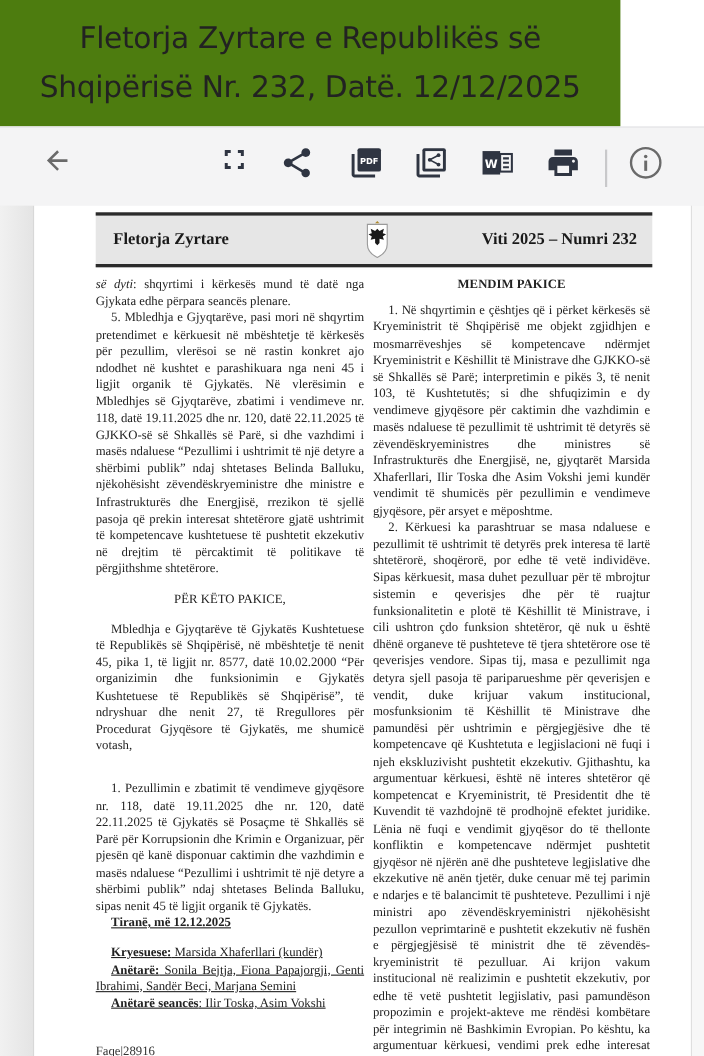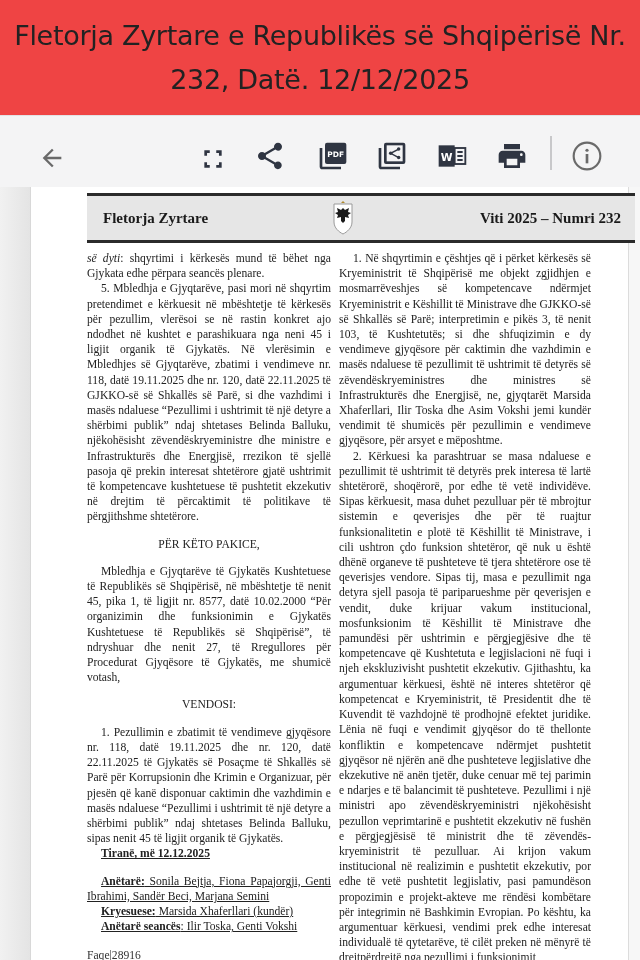--- a/index.html
+++ b/index.html
@@ -1,52 +1,52 @@
 <!DOCTYPE html>
 <html><head>
 <meta charset="utf-8">
 <style>
   * { box-sizing: border-box; margin: 0; padding: 0; }
   html, body { width: 640px; height: 960px; overflow: hidden; background: #ffffff; }
   body { position: relative; font-family: "DejaVu Sans", sans-serif; }
 
   .title-bar {
-    position: absolute; left: 0; top: 0; width: 640px; height: 115px;
-    background: #ef4444; text-align: center;
+    position: absolute; left: 0; top: 0; width: 564px; height: 115px;
+    background: #4d7c0f; text-align: center;
   }
   .title-bar h1 {
     font-family: "DejaVu Sans", sans-serif; font-weight: normal;
     font-size: 27px; line-height: 44px; color: #222222; letter-spacing: -0.3px;
     padding-top: 14px;
   }
 
   .toolbar {
     position: absolute; left: 0; top: 115px; width: 640px; height: 72px;
     background: #f4f4f5; border-top: 1px solid #e2e2e4;
   }
   .tb-btn { position: absolute; top: 16px; width: 40px; height: 40px;
-    display: flex; align-items: flex-end; justify-content: center; cursor: pointer; }
+    display: flex; align-items: flex-start; justify-content: center; cursor: pointer; }
   .tb-btn svg { display: block; }
   .tb-sep { position: absolute; left: 550px; top: 20px; width: 2px; height: 34px; background: #c8c8ca; }
 
   .viewer {
     position: absolute; left: 0; top: 187px; width: 640px; height: 773px;
     background: #ececec;
   }
   .left-shade { position: absolute; left: 0; top: 0; width: 30px; height: 773px;
     background: linear-gradient(to right, #f1f1f1, #e4e4e4); }
   .right-scroll { position: absolute; right: 0; top: 0; width: 12px; height: 773px;
     background: #f7f7f7; border-left: 1px solid #dcdcdc; }
   .page {
     position: absolute; left: 30px; top: 0; width: 598px; height: 773px;
     background: #ffffff; border-left: 1px solid #d8d8d8;
   }
 
   .doc-header {
-    position: absolute; left: 56px; top: 6px; width: 548px; height: 50px;
+    position: absolute; left: 56px; top: 6px; width: 506px; height: 50px;
     background: #e6e6e6; border-top: 3px solid #2b2b2b; border-bottom: 3px solid #2b2b2b;
     font-family: "Liberation Serif", serif; font-weight: bold; font-size: 15px; color: #1a1a1a;
   }
   .doc-header .left { position: absolute; left: 16px; top: 14px; }
   .doc-header .right { position: absolute; right: 14px; top: 14px; margin-left: 21px; }
   .doc-header .emblem { position: absolute; left: 245px; top: 4px; width: 22px; height: 36px; }
 
   .col { position: absolute; top: 64px; font-family: "Liberation Serif", serif; font-size: 11.6px;
     line-height: 15.2px; color: #222; text-align: justify; }
   .col.left { left: 56px; width: 244px; }
@@ -135,37 +135,37 @@
       <span class="left">Fletorja Zyrtare</span>
       <svg class="emblem" viewBox="0 0 22 36">
         <path d="M2 4h18v18c0 6-5 10-9 12-4-2-9-6-9-12z" fill="#ffffff" stroke="#9a9a9a" stroke-width="1"></path>
         <path d="M11 8l2 2 4-2-1 4 3 1-3 2 1 3-4-1v4l-2 2-2-2v-4l-4 1 1-3-3-2 3-1-1-4 4 2z" fill="#1a1a1a"></path>
         <path d="M9 3l2-2 2 2z" fill="#b08a2e"></path>
       </svg>
       <span class="right">Viti 2025 – Numri 232</span>
     </div>
 
     <div class="col left">
-      <p class="noindent"><i>së dyti</i><span>: shqyrtimi i kërkesës mund të bëhet nga Gjykata edhe përpara seancës plenare.</span></p>
+      <p class="noindent"><i>së dyti</i><span>: shqyrtimi i kërkesës mund të datë nga Gjykata edhe përpara seancës plenare.</span></p>
       <p>5. Mbledhja e Gjyqtarëve, pasi mori në shqyrtim pretendimet e kërkuesit në mbështetje të kërkesës për pezullim, vlerësoi se në rastin konkret ajo ndodhet në kushtet e parashikuara nga neni 45 i ligjit organik të Gjykatës. Në vlerësimin e Mbledhjes së Gjyqtarëve, zbatimi i vendimeve nr. 118, datë 19.11.2025 dhe nr. 120, datë 22.11.2025 të GJKKO-së së Shkallës së Parë, si dhe vazhdimi i masës ndaluese “Pezullimi i ushtrimit të një detyre a shërbimi publik” ndaj shtetases Belinda Balluku, njëkohësisht zëvendëskryeministre dhe ministre e Infrastrukturës dhe Energjisë, rrezikon të sjellë pasoja që prekin interesat shtetërore gjatë ushtrimit të kompetencave kushtetuese të pushtetit ekzekutiv në drejtim të përcaktimit të politikave të përgjithshme shtetërore.</p>
       <div class="gap"></div>
       <p class="center">PËR KËTO PAKICE,</p>
       <div class="gap"></div>
       <p>Mbledhja e Gjyqtarëve të Gjykatës Kushtetuese të Republikës së Shqipërisë, në mbështetje të nenit 45, pika 1, të ligjit nr. 8577, datë 10.02.2000 “Për organizimin dhe funksionimin e Gjykatës Kushtetuese të Republikës së Shqipërisë”, të ndryshuar dhe nenit 27, të Rregullores për Procedurat Gjyqësore të Gjykatës, me shumicë votash,</p>
       <div class="gap"></div>
-      <p class="center">VENDOSI:</p>
       <div class="gap"></div>
       <p>1. Pezullimin e zbatimit të vendimeve gjyqësore nr. 118, datë 19.11.2025 dhe nr. 120, datë 22.11.2025 të Gjykatës së Posaçme të Shkallës së Parë për Korrupsionin dhe Krimin e Organizuar, për pjesën që kanë disponuar caktimin dhe vazhdimin e masës ndaluese “Pezullimi i ushtrimit të një detyre a shërbimi publik” ndaj shtetases Belinda Balluku, sipas nenit 45 të ligjit organik të Gjykatës.</p>
       <p class="sig"><b>Tiranë, më 12.12.2025</b></p>
       <div class="gap"></div>
+      <p class="sig"><b>Kryesuese:</b><span> Marsida Xhaferllari (kundër)</span></p>
       <p class="sig"><b>Anëtarë:</b><span> Sonila Bejtja, Fiona Papajorgji, Genti Ibrahimi, Sandër Beci, Marjana Semini</span></p>
-      <p class="sig"><b>Kryesuese:</b><span> Marsida Xhaferllari (kundër)</span></p>
-      <p class="sig"><b>Anëtarë seancës</b><span>: Ilir Toska, Genti Vokshi</span></p>
+      <p class="sig"><b>Anëtarë seancës</b><span>: Ilir Toska, Asim Vokshi</span></p>
     </div>
 
     <div class="col right">
+      <p class="heading">MENDIM PAKICE</p>
       <p>1. Në shqyrtimin e çështjes që i përket kërkesës së Kryeministrit të Shqipërisë me objekt zgjidhjen e mosmarrëveshjes së kompetencave ndërmjet Kryeministrit e Këshillit të Ministrave dhe GJKKO-së së Shkallës së Parë; interpretimin e pikës 3, të nenit 103, të Kushtetutës; si dhe shfuqizimin e dy vendimeve gjyqësore për caktimin dhe vazhdimin e masës ndaluese të pezullimit të ushtrimit të detyrës së zëvendëskryeministres dhe ministres së Infrastrukturës dhe Energjisë, ne, gjyqtarët Marsida Xhaferllari, Ilir Toska dhe Asim Vokshi jemi kundër vendimit të shumicës për pezullimin e vendimeve gjyqësore, për arsyet e mëposhtme.</p>
       <p>2. Kërkuesi ka parashtruar se masa ndaluese e pezullimit të ushtrimit të detyrës prek interesa të lartë shtetërorë, shoqërorë, por edhe të vetë individëve. Sipas kërkuesit, masa duhet pezulluar për të mbrojtur sistemin e qeverisjes dhe për të ruajtur funksionalitetin e plotë të Këshillit të Ministrave, i cili ushtron çdo funksion shtetëror, që nuk u është dhënë organeve të pushteteve të tjera shtetërore ose të qeverisjes vendore. Sipas tij, masa e pezullimit nga detyra sjell pasoja të pariparueshme për qeverisjen e vendit, duke krijuar vakum institucional, mosfunksionim të Këshillit të Ministrave dhe pamundësi për ushtrimin e përgjegjësive dhe të kompetencave që Kushtetuta e legjislacioni në fuqi i njeh ekskluzivisht pushtetit ekzekutiv. Gjithashtu, ka argumentuar kërkuesi, është në interes shtetëror që kompetencat e Kryeministrit, të Presidentit dhe të Kuvendit të vazhdojnë të prodhojnë efektet juridike. Lënia në fuqi e vendimit gjyqësor do të thellonte konfliktin e kompetencave ndërmjet pushtetit gjyqësor në njërën anë dhe pushteteve legjislative dhe ekzekutive në anën tjetër, duke cenuar më tej parimin e ndarjes e të balancimit të pushteteve. Pezullimi i një ministri apo zëvendëskryeministri njëkohësisht pezullon veprimtarinë e pushtetit ekzekutiv në fushën e përgjegjësisë të ministrit dhe të zëvendës-kryeministrit të pezulluar. Ai krijon vakum institucional në realizimin e pushtetit ekzekutiv, por edhe të vetë pushtetit legjislativ, pasi pamundëson propozimin e projekt-akteve me rëndësi kombëtare për integrimin në Bashkimin Evropian. Po kështu, ka argumentuar kërkuesi, vendimi prek edhe interesat individualë të qytetarëve, të cilët preken në mënyrë të drejtpërdrejtë nga pezullimi i funksionimit</p>
     </div>
 
     <div class="page-footer">Faqe|28916</div>
   </div>
 </div>
 
 </body></html>

